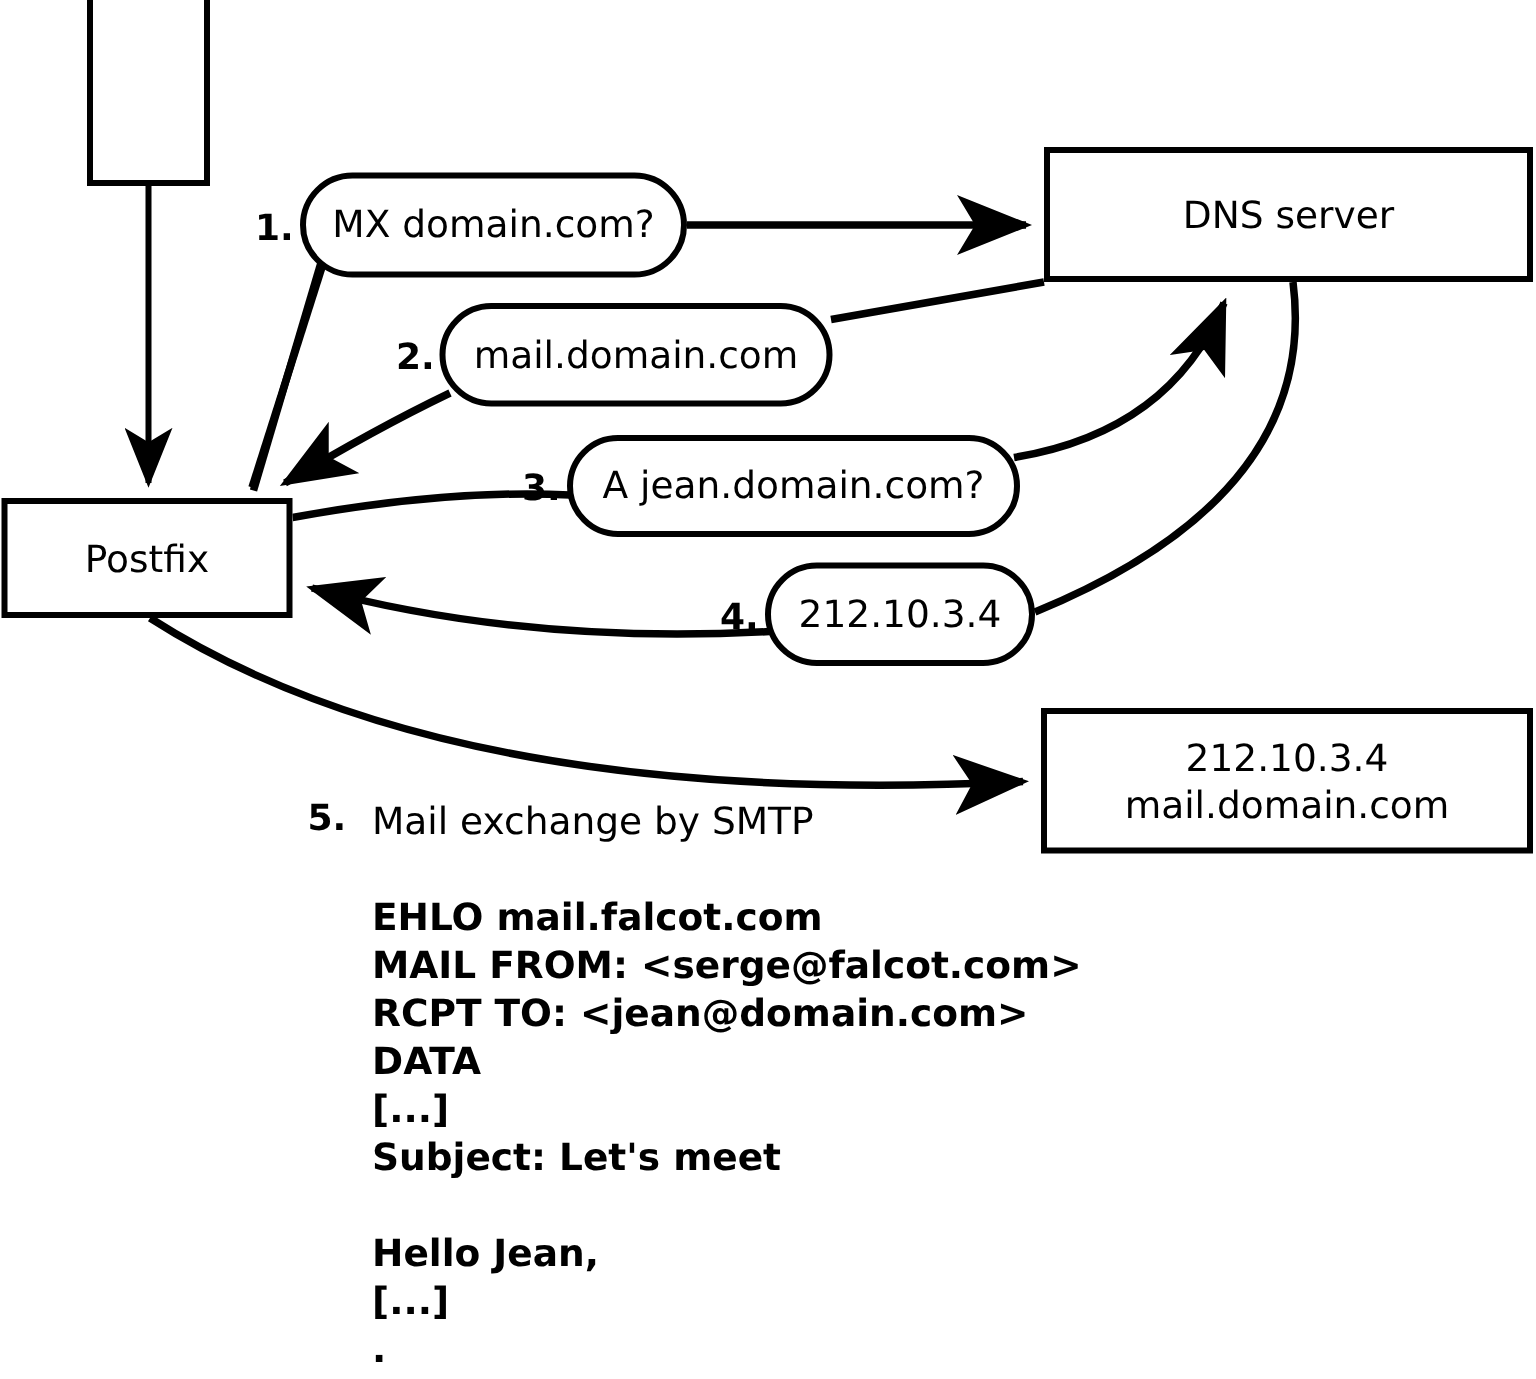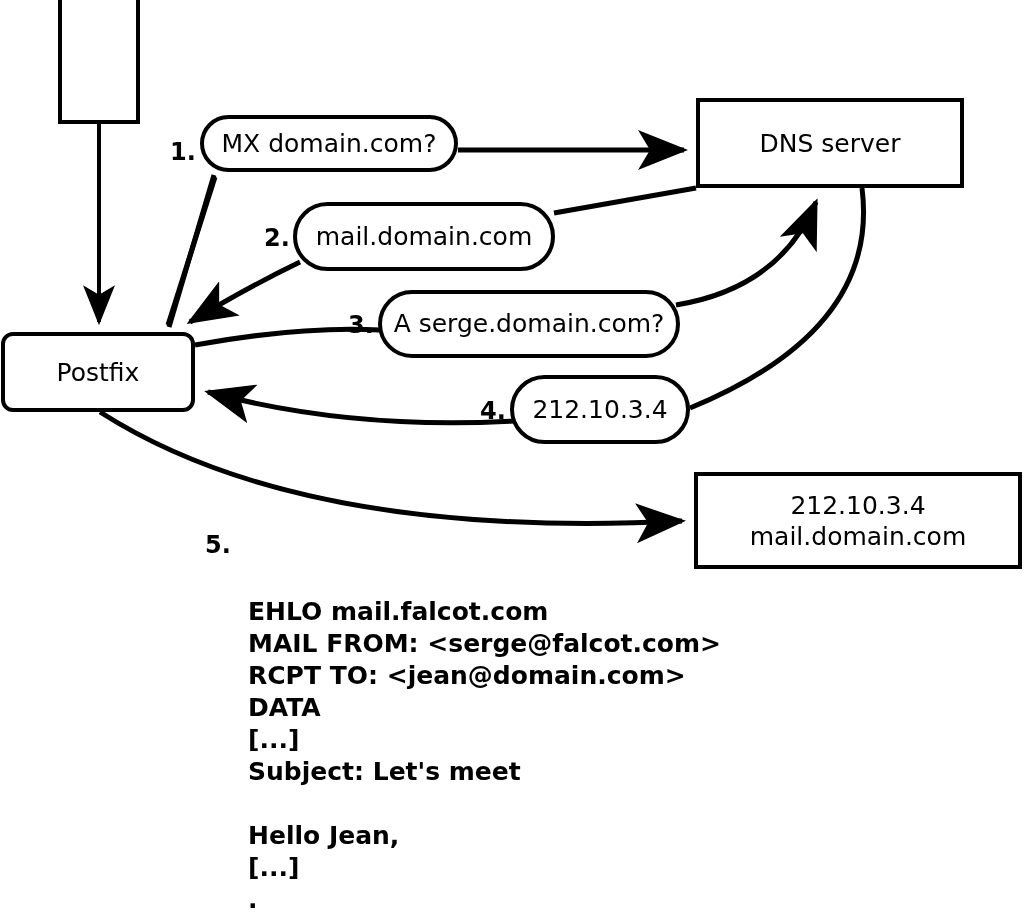--- a/index.html
+++ b/index.html
@@ -39,43 +39,43 @@
     text-align: center;
     z-index: 3;
   }
   .node-label {
     font-size: 25px;
     line-height: 31px;
     white-space: pre-line;
   }
 
   #box-client   { left: 58px;  top: -8px;  width: 82px;  height: 132px; }
-  #box-postfix  { left: 1px;   top: 332px; width: 194px; height: 80px; border-radius: 12px; }
-  #box-dns      { left: 696px; top: 98px;  width: 268px; height: 90px; }
+  #box-postfix  { left: 1px;   top: 332px; width: 194px; height: 80px; }
+  #box-dns      { left: 696px; top: 98px;  width: 326px; height: 90px; }
   #box-target   { left: 694px; top: 472px; width: 328px; height: 97px; }
 
   
   .bubble {
     position: absolute;
     box-sizing: border-box;
     border: 4px solid #000;
     background: #fff;
     border-radius: 999px;
     display: flex;
     align-items: center;
     justify-content: center;
     z-index: 4;
   }
   .bubble-label {
     font-size: 25px;
     line-height: 30px;
     white-space: nowrap;
   }
 
-  #bub-1 { left: 200px; top: 115px; width: 258px; height: 57px; }
+  #bub-1 { left: 200px; top: 115px; width: 258px; height: 70px; }
   #bub-2 { left: 293px; top: 202px; width: 262px; height: 69px; }
   #bub-3 { left: 378px; top: 290px; width: 302px; height: 68px; }
   #bub-4 { left: 510px; top: 375px; width: 180px; height: 69px; }
 
   
   .step-num {
     position: absolute;
     font-size: 24px;
     font-weight: bold;
     z-index: 5;
@@ -148,34 +148,35 @@
 
   <div class="bubble" id="bub-1">
     <span class="bubble-label">MX domain.com?</span>
   </div>
 
   <div class="bubble" id="bub-2">
     <span class="bubble-label">mail.domain.com</span>
   </div>
 
   <div class="bubble" id="bub-3">
-    <span class="bubble-label">A serge.domain.com?</span>
+    <span class="bubble-label">A jean.domain.com?</span>
   </div>
 
   <div class="bubble" id="bub-4">
     <span class="bubble-label">212.10.3.4</span>
   </div>
 
   <span class="step-num" id="step-1">1.</span>
   <span class="step-num" id="step-2">2.</span>
   <span class="step-num" id="step-3">3.</span>
   <span class="step-num" id="step-4">4.</span>
   <span class="step-num" id="step-5">5.</span>
 
 
+  <div class="free-text" id="txt-step5">Mail exchange by SMTP</div>
 
   <div class="free-text" id="txt-smtp">EHLO mail.falcot.com
 MAIL FROM: &lt;serge@falcot.com&gt;
 RCPT TO: &lt;jean@domain.com&gt;
 DATA
 [...]
 Subject: Let's meet
 
 Hello Jean,
 [...]

